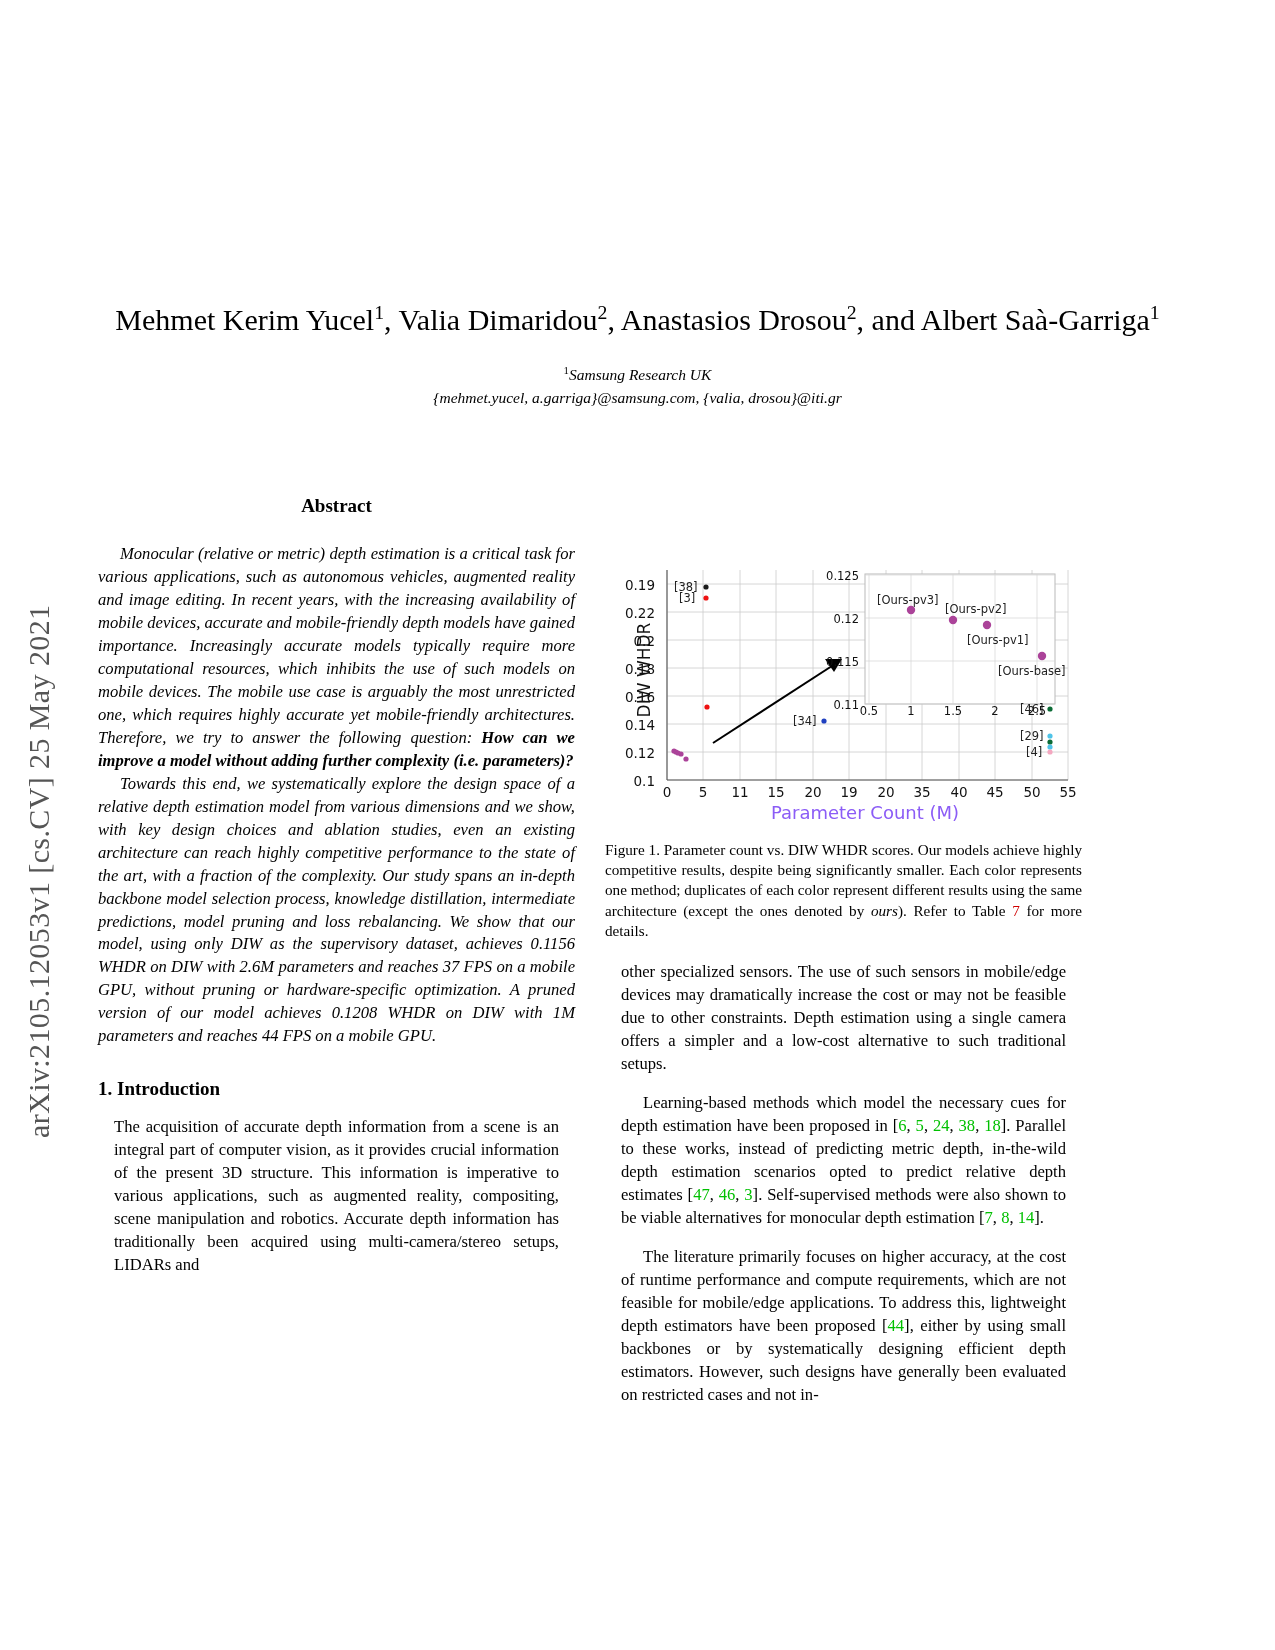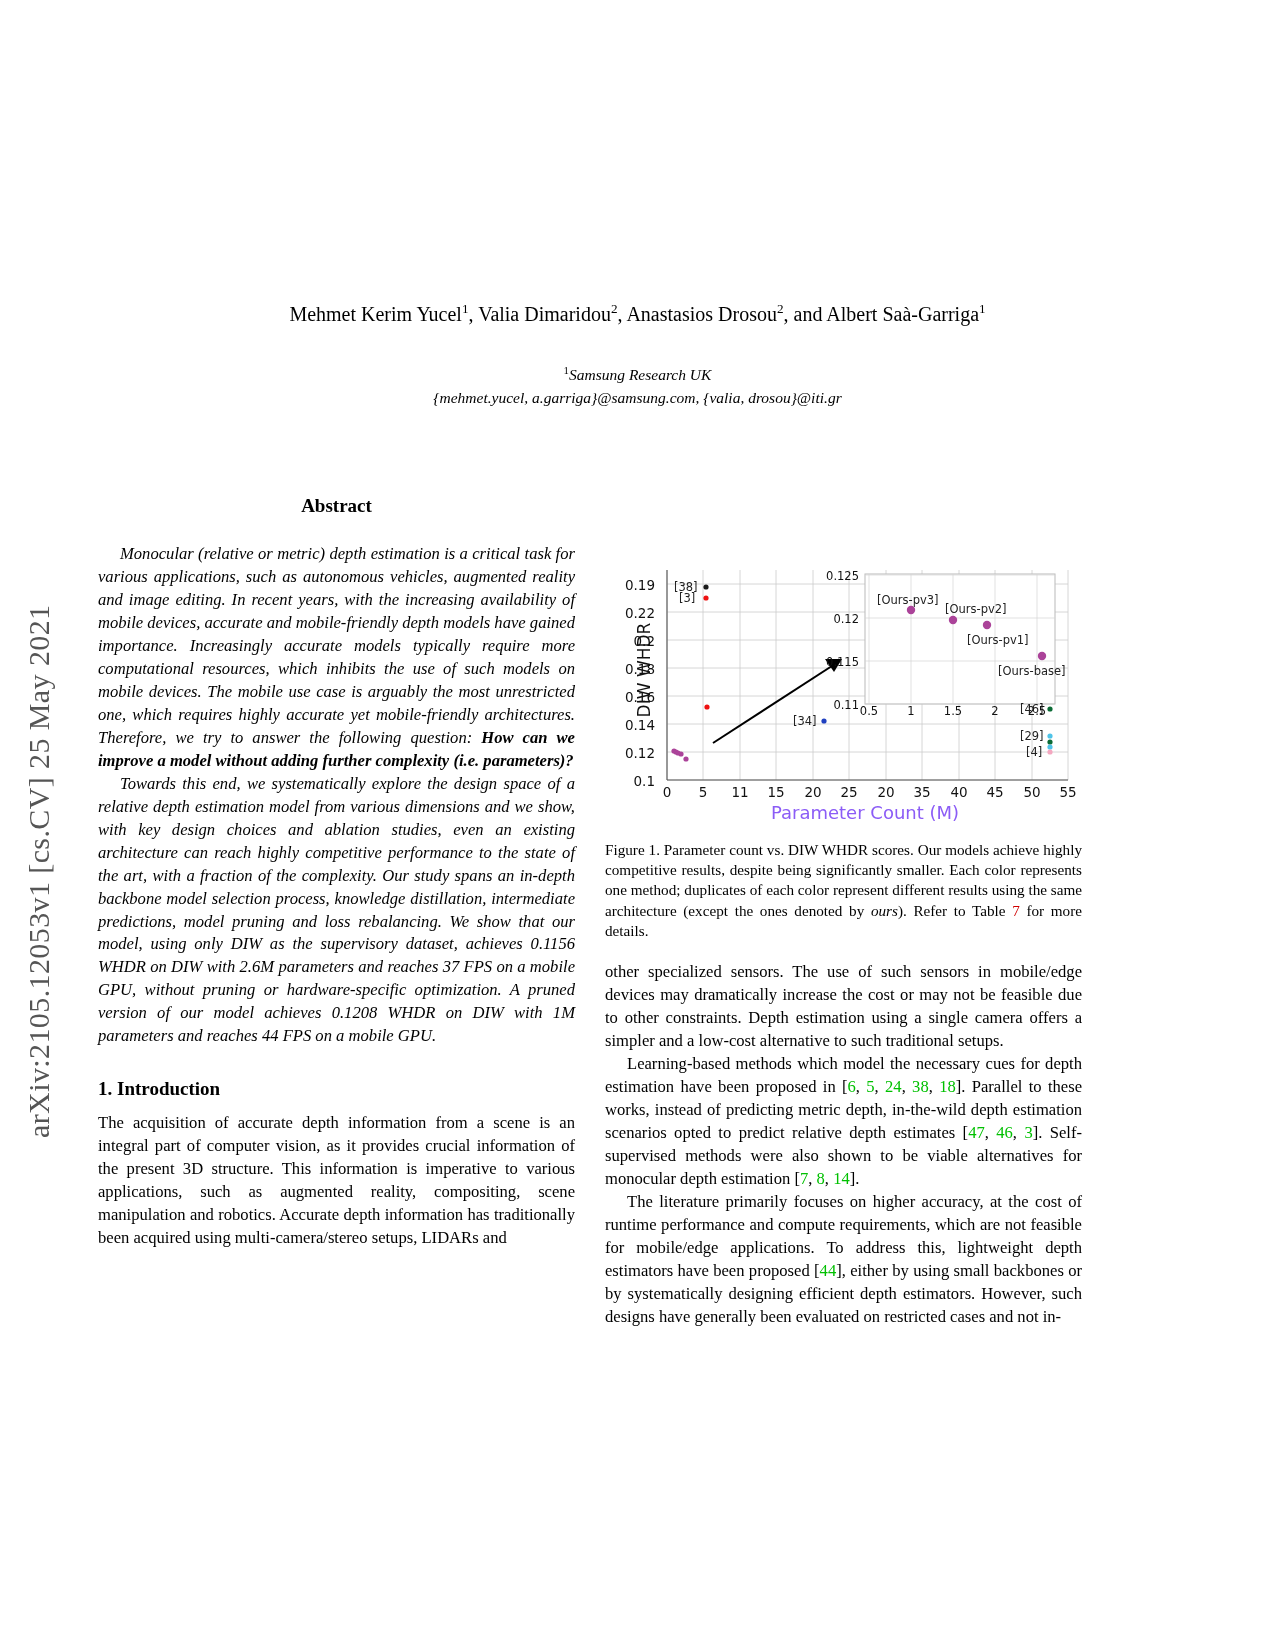--- a/index.html
+++ b/index.html
@@ -46,21 +46,21 @@
     letter-spacing: -0.1px;
   }
 
   
   .authors {
     position: absolute;
     left: 100px;
     top: 300px;
     width: 1075px;
     text-align: center;
-    font-size: 20px;
+    font-size: 30px;
     line-height: 1.3;
   }
   .authors sup { font-size: 0.66em; vertical-align: super; }
 
   
   .affil {
     position: absolute;
     left: 100px;
     top: 363px;
     width: 1075px;
@@ -108,21 +108,21 @@
     margin: 0 0 0 0;
     hyphens: none;
   }
   .abstract-p b { font-weight: bold; font-style: italic; }
 
   .body-p {
     font-size: 16.6px;
     line-height: 1.385;
     text-align: justify;
     text-indent: 22px;
-    margin: 0;
+    margin: 16px;
   }
   .body-p.first { text-indent: 0; }
 
   .cite { color: #00c000; }
   .cite-red { color: #d00000; }
 
   .caption {
     font-size: 15.2px;
     line-height: 1.33;
     text-align: justify;
@@ -253,21 +253,21 @@
         <div class="ytick" style="left:6px;  top:109px;">0.18</div>
         <div class="ytick" style="left:6px;  top:81px;">0.2</div>
         <div class="ytick" style="left:6px;  top:53px;">0.22</div>
         <div class="ytick" style="left:6px;  top:25px;">0.19</div>
 
         <div class="xtick" style="left:47px;  top:232px;">0</div>
         <div class="xtick" style="left:83px;  top:232px;">5</div>
         <div class="xtick" style="left:120px; top:232px;">11</div>
         <div class="xtick" style="left:156px; top:232px;">15</div>
         <div class="xtick" style="left:193px; top:232px;">20</div>
-        <div class="xtick" style="left:229px; top:232px;">25</div>
+        <div class="xtick" style="left:229px; top:232px;">19</div>
         <div class="xtick" style="left:266px; top:232px;">20</div>
         <div class="xtick" style="left:302px; top:232px;">35</div>
         <div class="xtick" style="left:339px; top:232px;">40</div>
         <div class="xtick" style="left:375px; top:232px;">45</div>
         <div class="xtick" style="left:412px; top:232px;">50</div>
         <div class="xtick" style="left:448px; top:232px;">55</div>
 
         <svg width="477" height="278" style="position:absolute;left:0;top:0;">
 
           <g>

